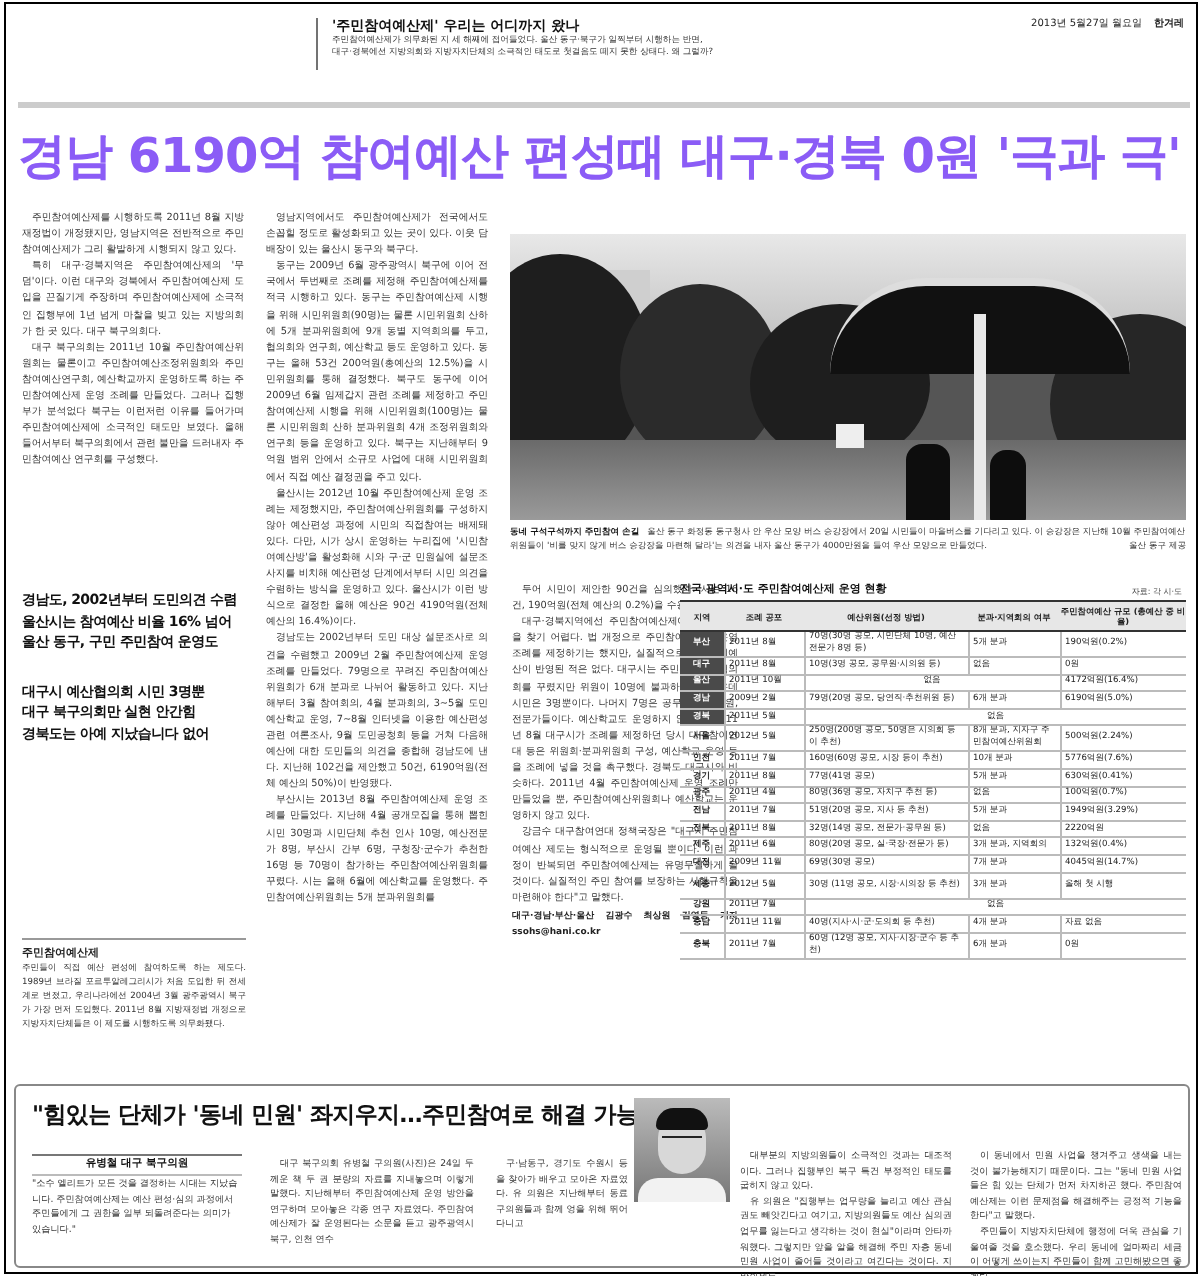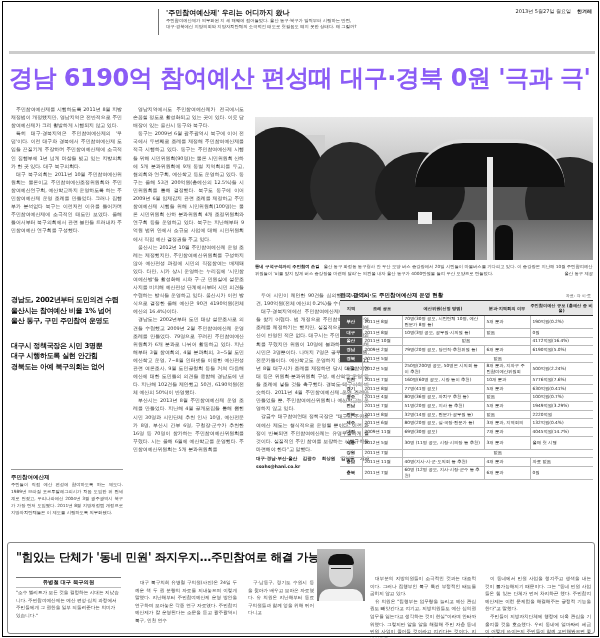--- a/index.html
+++ b/index.html
@@ -100,26 +100,26 @@
   <h1 class="headline">경남 6190억 참여예산 편성때 대구·경북 0원 '극과 극'</h1>
 
   <div class="col col1">
     <p>주민참여예산제를 시행하도록 2011년 8월 지방재정법이 개정됐지만, 영남지역은 전반적으로 주민참여예산제가 그리 활발하게 시행되지 않고 있다.</p>
     <p>특히 대구·경북지역은 주민참여예산제의 '무덤'이다. 이런 대구와 경북에서 주민참여예산제 도입을 끈질기게 주장하며 주민참여예산제에 소극적인 집행부에 1년 넘게 마찰을 빚고 있는 지방의회가 한 곳 있다. 대구 북구의회다.</p>
     <p>대구 북구의회는 2011년 10월 주민참여예산위원회는 물론이고 주민참여예산조정위원회와 주민참여예산연구회, 예산학교까지 운영하도록 하는 주민참여예산제 운영 조례를 만들었다. 그러나 집행부가 분석없다 북구는 이런저런 이유를 들어가며 주민참여예산제에 소극적인 태도만 보였다. 올해 들어서부터 북구의회에서 관련 불만을 드러내자 주민참여예산 연구회를 구성했다.</p>
   </div>
 
   <div class="subheads">
     <div class="subhead">경남도, 2002년부터 도민의견 수렴</div>
-    <div class="subhead">울산시는 참여예산 비율 1% 넘어</div>
+    <div class="subhead">울산시는 참여예산 비율 16% 넘어</div>
     <div class="subhead">울산 동구, 구민 주민참여 운영도</div>
     <div class="subhead-gap"></div>
-    <div class="subhead">대구시 정책국장은 시민 3명뿐</div>
-    <div class="subhead">대구 시행하도록 실현 안간힘</div>
-    <div class="subhead">경북도는 아예 북구의회는 없어</div>
+    <div class="subhead">대구시 예산협의회 시민 3명뿐</div>
+    <div class="subhead">대구 북구의회만 실현 안간힘</div>
+    <div class="subhead">경북도는 아예 지났습니다 없어</div>
   </div>
 
   <div class="glossary">
     <div class="glossary-title">주민참여예산제</div>
     <div class="glossary-body">주민들이 직접 예산 편성에 참여하도록 하는 제도다. 1989년 브라질 포르투알레그리시가 처음 도입한 뒤 전세계로 번졌고, 우리나라에선 2004년 3월 광주광역시 북구가 가장 먼저 도입했다. 2011년 8월 지방재정법 개정으로 지방자치단체들은 이 제도를 시행하도록 의무화됐다.</div>
   </div>
 
   <div class="col col2">
     <p>영남지역에서도 주민참여예산제가 전국에서도 손꼽힐 정도로 활성화되고 있는 곳이 있다. 이웃 담배장이 있는 울산시 동구와 북구다.</p>
     <p>동구는 2009년 6월 광주광역시 북구에 이어 전국에서 두번째로 조례를 제정해 주민참여예산제를 적극 시행하고 있다. 동구는 주민참여예산제 시행을 위해 시민위원회(90명)는 물론 시민위원회 산하에 5개 분과위원회에 9개 동별 지역회의를 두고, 협의회와 연구회, 예산학교 등도 운영하고 있다. 동구는 올해 53건 200억원(총예산의 12.5%)을 시민위원회를 통해 결정했다. 북구도 동구에 이어 2009년 6월 임제갑지 관련 조례를 제정하고 주민참여예산제 시행을 위해 시민위원회(100명)는 물론 시민위원회 산하 분과위원회 4개 조정위원회와 연구회 등을 운영하고 있다. 북구는 지난해부터 9억원 범위 안에서 소규모 사업에 대해 시민위원회에서 직접 예산 결정권을 주고 있다.</p>

